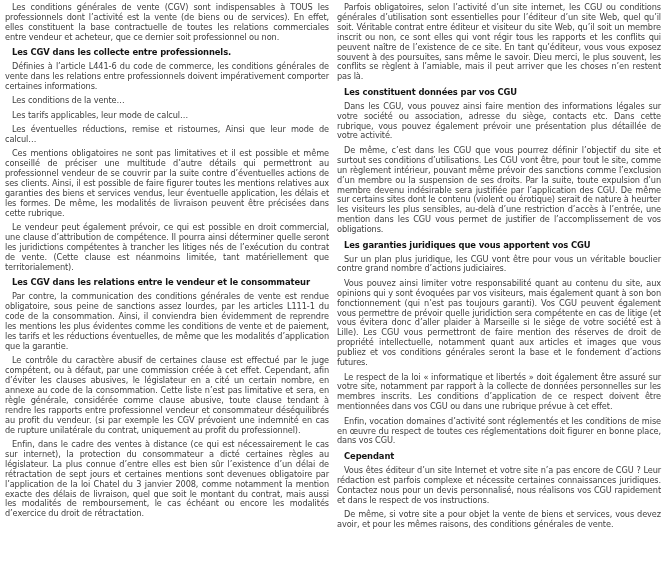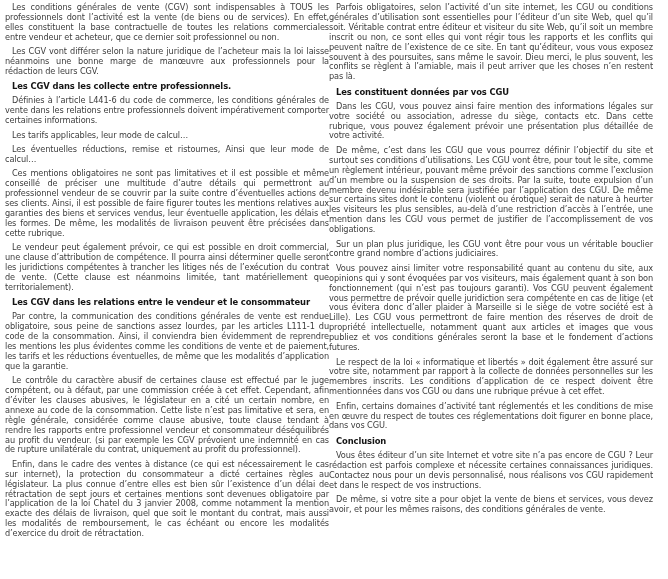--- a/index.html
+++ b/index.html
@@ -10,21 +10,21 @@
   body {
     width: 668px;
     height: 579px;
     overflow: hidden;
   }
   .page {
     box-sizing: border-box;
     width: 668px;
     height: 579px;
     display: flex;
-    gap: 0;
+    gap: 8px;
     padding: 3px 12px 0 5px;
     background: #ffffff;
   }
   .col {
     flex: 0 0 324px;
     width: 324px;
   }
   .block-paragraph {
     font-family: "DejaVu Sans", "Liberation Sans", sans-serif;
     font-size: 8.2px;
@@ -45,38 +45,39 @@
     text-indent: 7px;
     margin: 1.5px 0 5px 0;
   }
 </style>
 </head>
 <body>
 
 <div class="page">
   <div class="col">
       <div class="block-paragraph">Les conditions générales de vente (CGV) sont indispensables à TOUS les professionnels dont l’activité est la vente (de biens ou de services). En effet, elles constituent la base contractuelle de toutes les relations commerciales entre vendeur et acheteur, que ce dernier soit professionnel ou non.</div>
-      <div class="block-paragraph">Les CGV vont différer selon la nature juridique de l’acheteur mais la loi laisse néanmoins une bonne marge de manœuvre aux professionnels pour la rédaction de leurs CGV.</div>
       <div class="block-heading">Les CGV dans les collecte entre professionnels.</div>
       <div class="block-paragraph">Définies à l’article L441-6 du code de commerce, les conditions générales de vente dans les relations entre professionnels doivent impérativement comporter certaines informations.</div>
+      <div class="block-paragraph">Les conditions de la vente…</div>
       <div class="block-paragraph">Les tarifs applicables, leur mode de calcul…</div>
       <div class="block-paragraph">Les éventuelles réductions, remise et ristournes, Ainsi que leur mode de calcul…</div>
       <div class="block-paragraph">Ces mentions obligatoires ne sont pas limitatives et il est possible et même conseillé de préciser une multitude d’autre détails qui permettront au professionnel vendeur de se couvrir par la suite contre d’éventuelles actions de ses clients. Ainsi, il est possible de faire figurer toutes les mentions relatives aux garanties des biens et services vendus, leur éventuelle application, les délais et les formes. De même, les modalités de livraison peuvent être précisées dans cette rubrique.</div>
       <div class="block-paragraph">Le vendeur peut également prévoir, ce qui est possible en droit commercial, une clause d’attribution de compétence. Il pourra ainsi déterminer quelle seront les juridictions compétentes à trancher les litiges nés de l’exécution du contrat de vente. (Cette clause est néanmoins limitée, tant matériellement que territorialement).</div>
       <div class="block-heading">Les CGV dans les relations entre le vendeur et le consommateur</div>
       <div class="block-paragraph">Par contre, la communication des conditions générales de vente est rendue obligatoire, sous peine de sanctions assez lourdes, par les articles L111-1 du code de la consommation. Ainsi, il conviendra bien évidemment de reprendre les mentions les plus évidentes comme les conditions de vente et de paiement, les tarifs et les réductions éventuelles, de même que les modalités d’application que la garantie.</div>
       <div class="block-paragraph">Le contrôle du caractère abusif de certaines clause est effectué par le juge compétent, ou à défaut, par une commission créée à cet effet. Cependant, afin d’éviter les clauses abusives, le législateur en a cité un certain nombre, en annexe au code de la consommation. Cette liste n’est pas limitative et sera, en règle générale, considérée comme clause abusive, toute clause tendant à rendre les rapports entre professionnel vendeur et consommateur déséquilibrés au profit du vendeur. (si par exemple les CGV prévoient une indemnité en cas de rupture unilatérale du contrat, uniquement au profit du professionnel).</div>
       <div class="block-paragraph">Enfin, dans le cadre des ventes à distance (ce qui est nécessairement le cas sur internet), la protection du consommateur a dicté certaines règles au législateur. La plus connue d’entre elles est bien sûr l’existence d’un délai de rétractation de sept jours et certaines mentions sont devenues obligatoire par l’application de la loi Chatel du 3 janvier 2008, comme notamment la mention exacte des délais de livraison, quel que soit le montant du contrat, mais aussi les modalités de remboursement, le cas échéant ou encore les modalités d’exercice du droit de rétractation.</div>
     </div>
   <div class="col">
       <div class="block-paragraph">Parfois obligatoires, selon l’activité d’un site internet, les CGU ou conditions générales d’utilisation sont essentielles pour l’éditeur d’un site Web, quel qu’il soit. Véritable contrat entre éditeur et visiteur du site Web, qu’il soit un membre inscrit ou non, ce sont elles qui vont régir tous les rapports et les conflits qui peuvent naître de l’existence de ce site. En tant qu’éditeur, vous vous exposez souvent à des poursuites, sans même le savoir. Dieu merci, le plus souvent, les conflits se règlent à l’amiable, mais il peut arriver que les choses n’en restent pas là.</div>
       <div class="block-heading">Les constituent données par vos CGU</div>
       <div class="block-paragraph">Dans les CGU, vous pouvez ainsi faire mention des informations légales sur votre société ou association, adresse du siège, contacts etc. Dans cette rubrique, vous pouvez également prévoir une présentation plus détaillée de votre activité.</div>
       <div class="block-paragraph">De même, c’est dans les CGU que vous pourrez définir l’objectif du site et surtout ses conditions d’utilisations. Les CGU vont être, pour tout le site, comme un règlement intérieur, pouvant même prévoir des sanctions comme l’exclusion d’un membre ou la suspension de ses droits. Par la suite, toute expulsion d’un membre devenu indésirable sera justifiée par l’application des CGU. De même sur certains sites dont le contenu (violent ou érotique) serait de nature à heurter les visiteurs les plus sensibles, au-delà d’une restriction d’accès à l’entrée, une mention dans les CGU vous permet de justifier de l’accomplissement de vos obligations.</div>
+      <div class="block-heading">Les garanties juridiques que vous apportent vos CGU</div>
       <div class="block-paragraph">Sur un plan plus juridique, les CGU vont être pour vous un véritable bouclier contre grand nombre d’actions judiciaires.</div>
       <div class="block-paragraph">Vous pouvez ainsi limiter votre responsabilité quant au contenu du site, aux opinions qui y sont évoquées par vos visiteurs, mais également quant à son bon fonctionnement (qui n’est pas toujours garanti). Vos CGU peuvent également vous permettre de prévoir quelle juridiction sera compétente en cas de litige (et vous évitera donc d’aller plaider à Marseille si le siège de votre société est à Lille). Les CGU vous permettront de faire mention des réserves de droit de propriété intellectuelle, notamment quant aux articles et images que vous publiez et vos conditions générales seront la base et le fondement d’actions futures.</div>
       <div class="block-paragraph">Le respect de la loi « informatique et libertés » doit également être assuré sur votre site, notamment par rapport à la collecte de données personnelles sur les membres inscrits. Les conditions d’application de ce respect doivent être mentionnées dans vos CGU ou dans une rubrique prévue à cet effet.</div>
-      <div class="block-paragraph">Enfin, certains domaines d’activité tant réglementés et les conditions de mise en œuvre du respect de toutes ces réglementations doit figurer en bonne place, dans vos CGU.</div>
-      <div class="block-heading">Conclusion</div>
+      <div class="block-paragraph">Enfin, vocation domaines d’activité sont réglementés et les conditions de mise en œuvre du respect de toutes ces réglementations doit figurer en bonne place, dans vos CGU.</div>
+      <div class="block-heading">Cependant</div>
       <div class="block-paragraph">Vous êtes éditeur d’un site Internet et votre site n’a pas encore de CGU ? Leur rédaction est parfois complexe et nécessite certaines connaissances juridiques. Contactez nous pour un devis personnalisé, nous réalisons vos CGU rapidement et dans le respect de vos instructions.</div>
       <div class="block-paragraph">De même, si votre site a pour objet la vente de biens et services, vous devez avoir, et pour les mêmes raisons, des conditions générales de vente.</div>
     </div>
 </div>
 
 </body></html>

